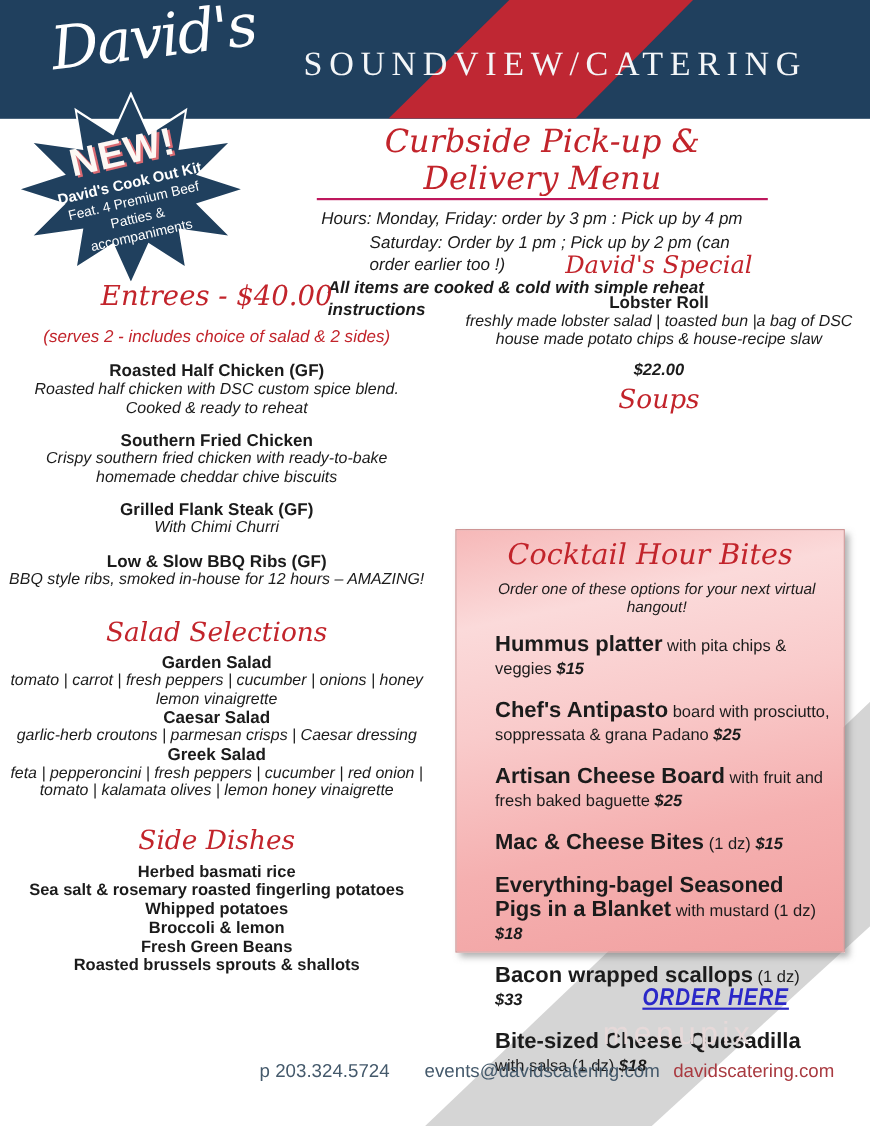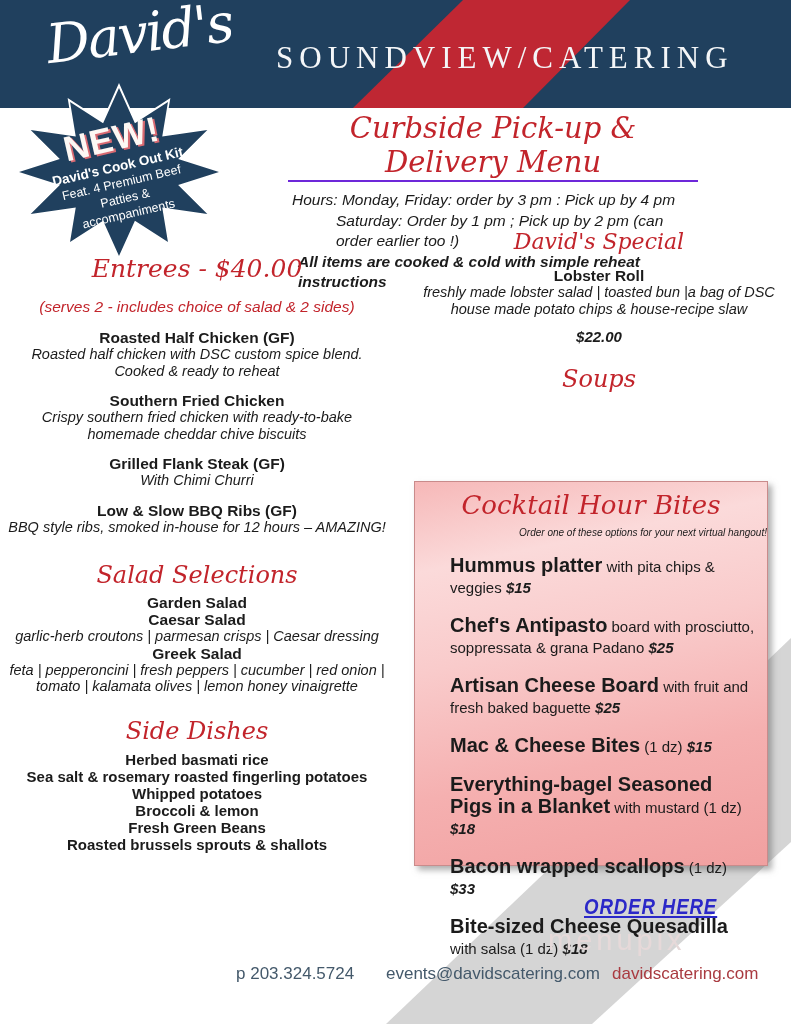--- a/index.html
+++ b/index.html
@@ -32,21 +32,21 @@
                 transform:rotate(-13deg);color:#ffffff;text-align:center;}
   .new-text{font-size:35px;font-weight:bold;color:#fdf8f4;text-shadow:2px 2px 0 #d96a72;
             line-height:34px;letter-spacing:1px;}
   .badge-line{font-size:12.5px;line-height:16px;}
   .badge-line.first{font-weight:bold;font-size:13.5px;margin-top:4px;}
 
   
   .intro{position:absolute;left:288px;top:111px;width:410px;z-index:2;}
   .intro-title{text-align:center;}
   .intro-title span{display:inline-block;font-family:"DejaVu Serif",serif;font-style:italic;
-        font-size:29px;color:#c2242b;border-bottom:2px solid #6d28d9;padding-bottom:1px;}
+        font-size:29px;color:#c2242b;border-bottom:2px solid #be185d;padding-bottom:1px;}
   .hours{font-style:italic;font-size:15.5px;line-height:20.5px;}
   .h1{margin:8px 0 0 4px;}
   .h2{margin-left:48px;}
   .note{font-style:italic;font-weight:bold;font-size:15.5px;margin-left:10px;line-height:20.5px;}
 
   
   .sh{font-family:"DejaVu Serif",serif;font-style:italic;color:#c2242b;}
 
   
   .col-left{position:absolute;left:6px;top:254px;width:382px;text-align:center;z-index:2;}
@@ -59,31 +59,31 @@
   .tight{margin-top:5px;}
   .tight .mi{margin-top:0;}
   .sh.sides{font-size:24px;margin-top:22px;}
   .side-lines{margin-top:6px;}
   .side-line{font-weight:bold;font-size:15px;line-height:17px;}
 
   
   .col-right{position:absolute;left:408px;top:229px;width:382px;text-align:center;z-index:2;}
   .sh.special{font-size:22px;}
   .price{font-weight:bold;font-style:italic;font-size:15px;margin-top:11px;}
-  .sh.soups{font-size:24px;margin-top:20px;}
+  .sh.soups{font-size:24px;margin-top:4px;}
   .serves{font-size:14.5px;line-height:16.5px;}
 
   
   .cocktail{position:absolute;left:414px;top:481px;width:352px;height:383px;z-index:2;
             border:1px solid #c98b8b;box-shadow:4px 4px 6px rgba(110,110,110,.55);
             background:linear-gradient(168deg,#f6b8b8 0%,#fbdada 20%,#f9cbcb 42%,
                        #f5b0b0 70%,#f1a0a0 100%);}
   .cb-title{font-family:"DejaVu Serif",serif;font-style:italic;font-size:26px;color:#c2242b;
             text-align:center;margin-top:8px;}
-  .cb-intro{font-style:italic;font-size:10px;margin:7px 0 0 12px;text-align:right;}
+  .cb-intro{font-style:italic;font-size:14px;margin:7px 0 0 12px;text-align:center;}
   .cb-item{margin:17px 12px 0 35px;font-size:15px;line-height:21px;text-align:left;}
   .cb-name{font-weight:bold;font-size:20px;}
   .cb-price{font-weight:bold;font-style:italic;}
 
   
   .order-link{position:absolute;left:584px;top:894px;font-style:italic;font-weight:bold;
               font-size:22px;color:#2b28c8;text-decoration:underline;letter-spacing:1px;
               transform:scaleX(.85);transform-origin:left top;z-index:3;cursor:pointer;}
   .watermark{position:absolute;left:548px;top:924px;font-size:29px;color:#e6d9d9;
              letter-spacing:4px;z-index:3;}
@@ -144,20 +144,21 @@
     </div>
     <div class="mi">
       <div class="mi-name">Low &amp; Slow BBQ Ribs (GF)</div>
       <div class="mi-desc">BBQ style ribs, smoked in-house for 12 hours – AMAZING!</div>
     </div>
 
     <div class="sh salads">Salad Selections</div>
     <div class="tight">
       <div class="mi">
         <div class="mi-name">Garden Salad</div>
+        <div class="mi-desc">tomato | carrot | fresh peppers | cucumber | onions | honey lemon vinaigrette</div>
       </div>
       <div class="mi">
         <div class="mi-name">Caesar Salad</div>
         <div class="mi-desc">garlic-herb croutons | parmesan crisps | Caesar dressing</div>
       </div>
       <div class="mi">
         <div class="mi-name">Greek Salad</div>
         <div class="mi-desc">feta | pepperoncini | fresh peppers | cucumber | red onion | tomato | kalamata olives | lemon honey vinaigrette</div>
       </div>
     </div>

